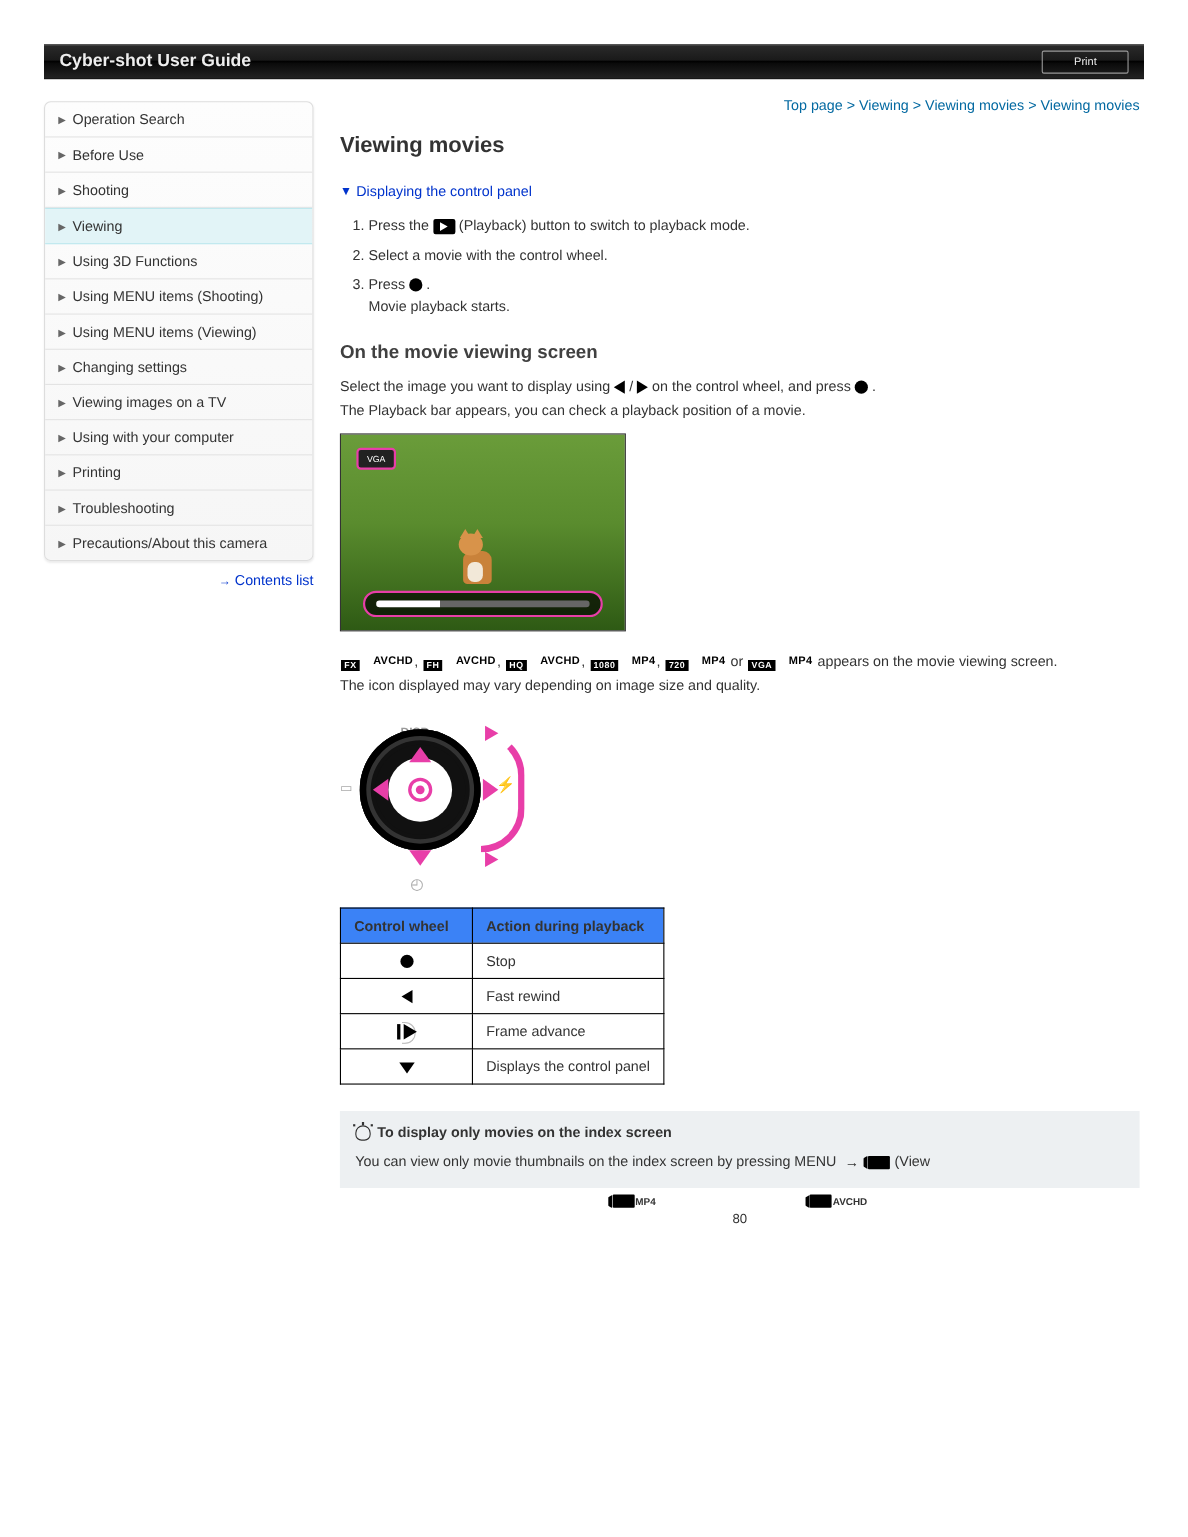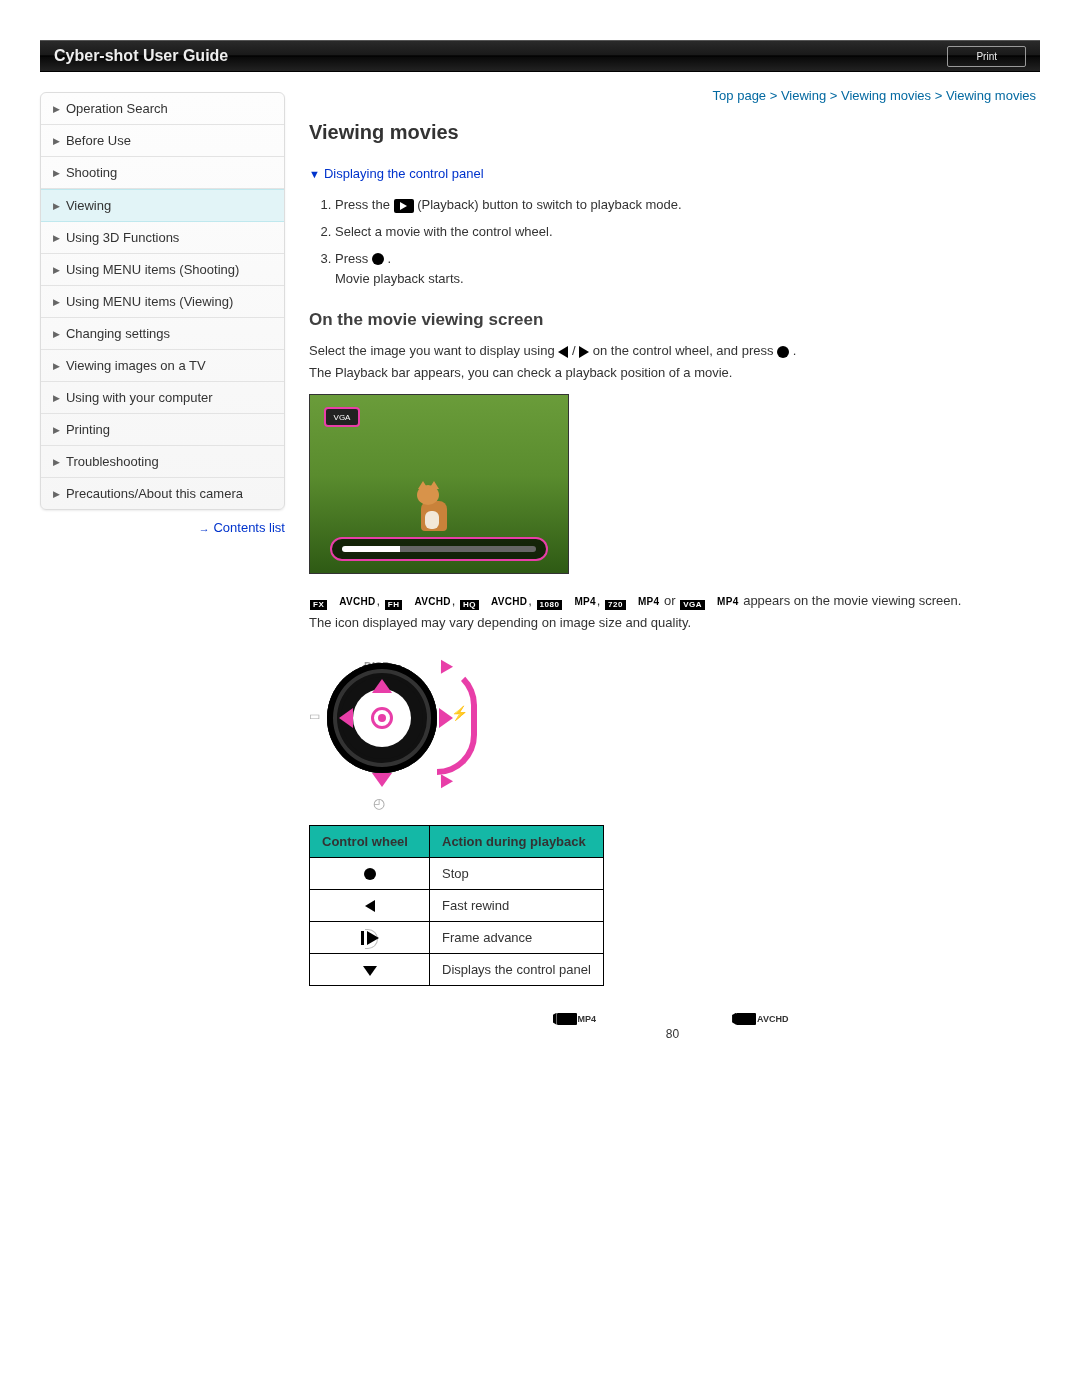--- a/index.html
+++ b/index.html
@@ -250,21 +250,21 @@
     margin-bottom: 24px;
   }
   table.action-table th, table.action-table td {
     border: 1px solid #000;
     padding: 8px 12px;
     font-size: 13px;
     text-align: left;
     vertical-align: middle;
   }
   table.action-table th {
-    background: #14b8a6;
+    background: #3b82f6;
     font-weight: bold;
   }
   table.action-table td.icon-cell { text-align:center; width:120px; }
   .frame-adv {
     display:inline-block; width:18px; height:14px; border-left:3px solid #000; position:relative; vertical-align:middle;
   }
   .frame-adv::after {
     content:""; position:absolute; left:3px; top:0; width:0; height:0;
     border-left:12px solid #000; border-top:7px solid transparent; border-bottom:7px solid transparent;
   }
@@ -495,20 +495,32 @@
           <td class="icon-cell"><span class="frame-adv"></span></td>
           <td>Frame advance</td>
         </tr>
         <tr>
           <td class="icon-cell"><span class="tri-down-sm"></span></td>
           <td>Displays the control panel</td>
         </tr>
       </tbody>
         </table>
 
+      <div class="tip-box">
+        <div class="tip-title">
+          <span class="bulb-icon"></span>
+          <span>To display only movies on the index screen</span>
+        </div>
+        <div class="tip-text">
+          <span>You can view only movie thumbnails on the index screen by pressing MENU </span>
+          <span class="arrow-rt">→</span>
+          <span class="film-icon"></span>
+          <span> (View</span>
+        </div>
+      </div>
 
       <div class="bottom-formats">
         <span><span class="film-icon"></span><span class="film-label">MP4</span></span>
         <span><span class="film-icon"></span><span class="film-label">AVCHD</span></span>
       </div>
       <div class="page-num">80</div>
     </div>
   </div>
 </div>
 

